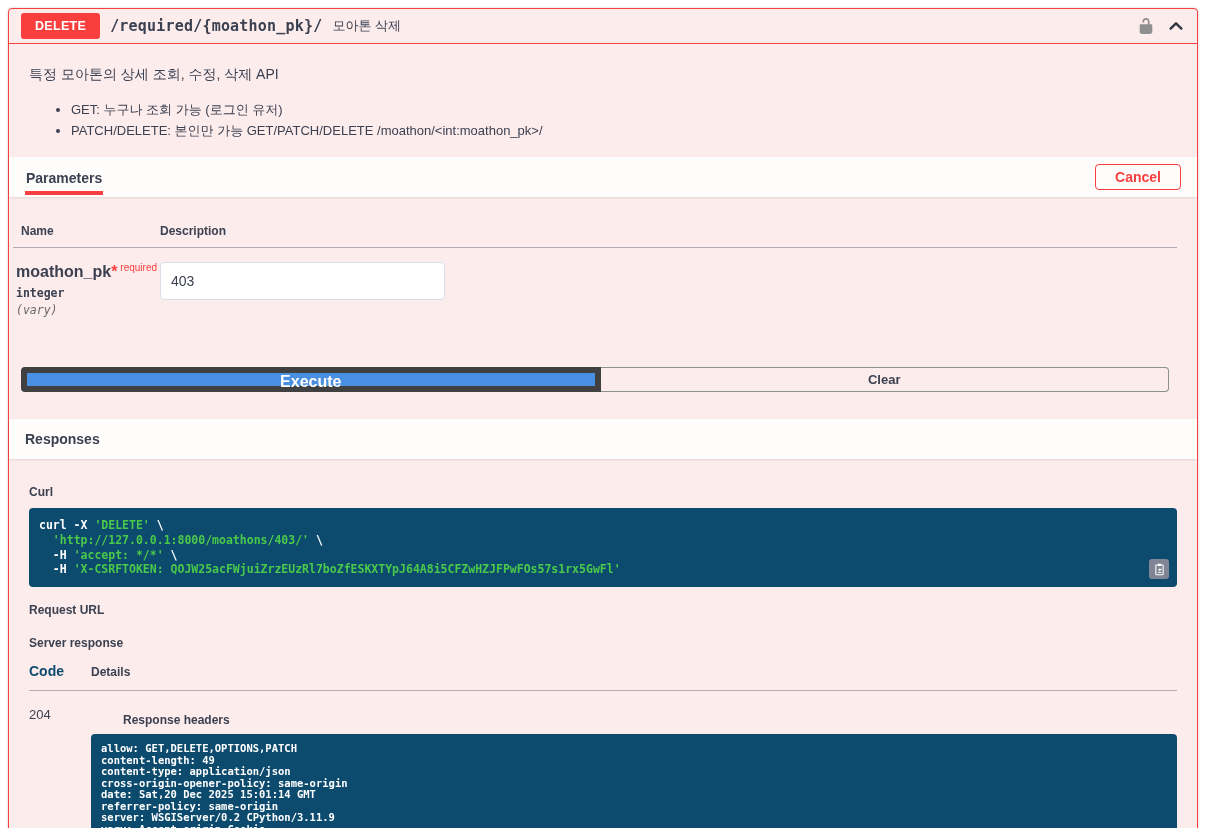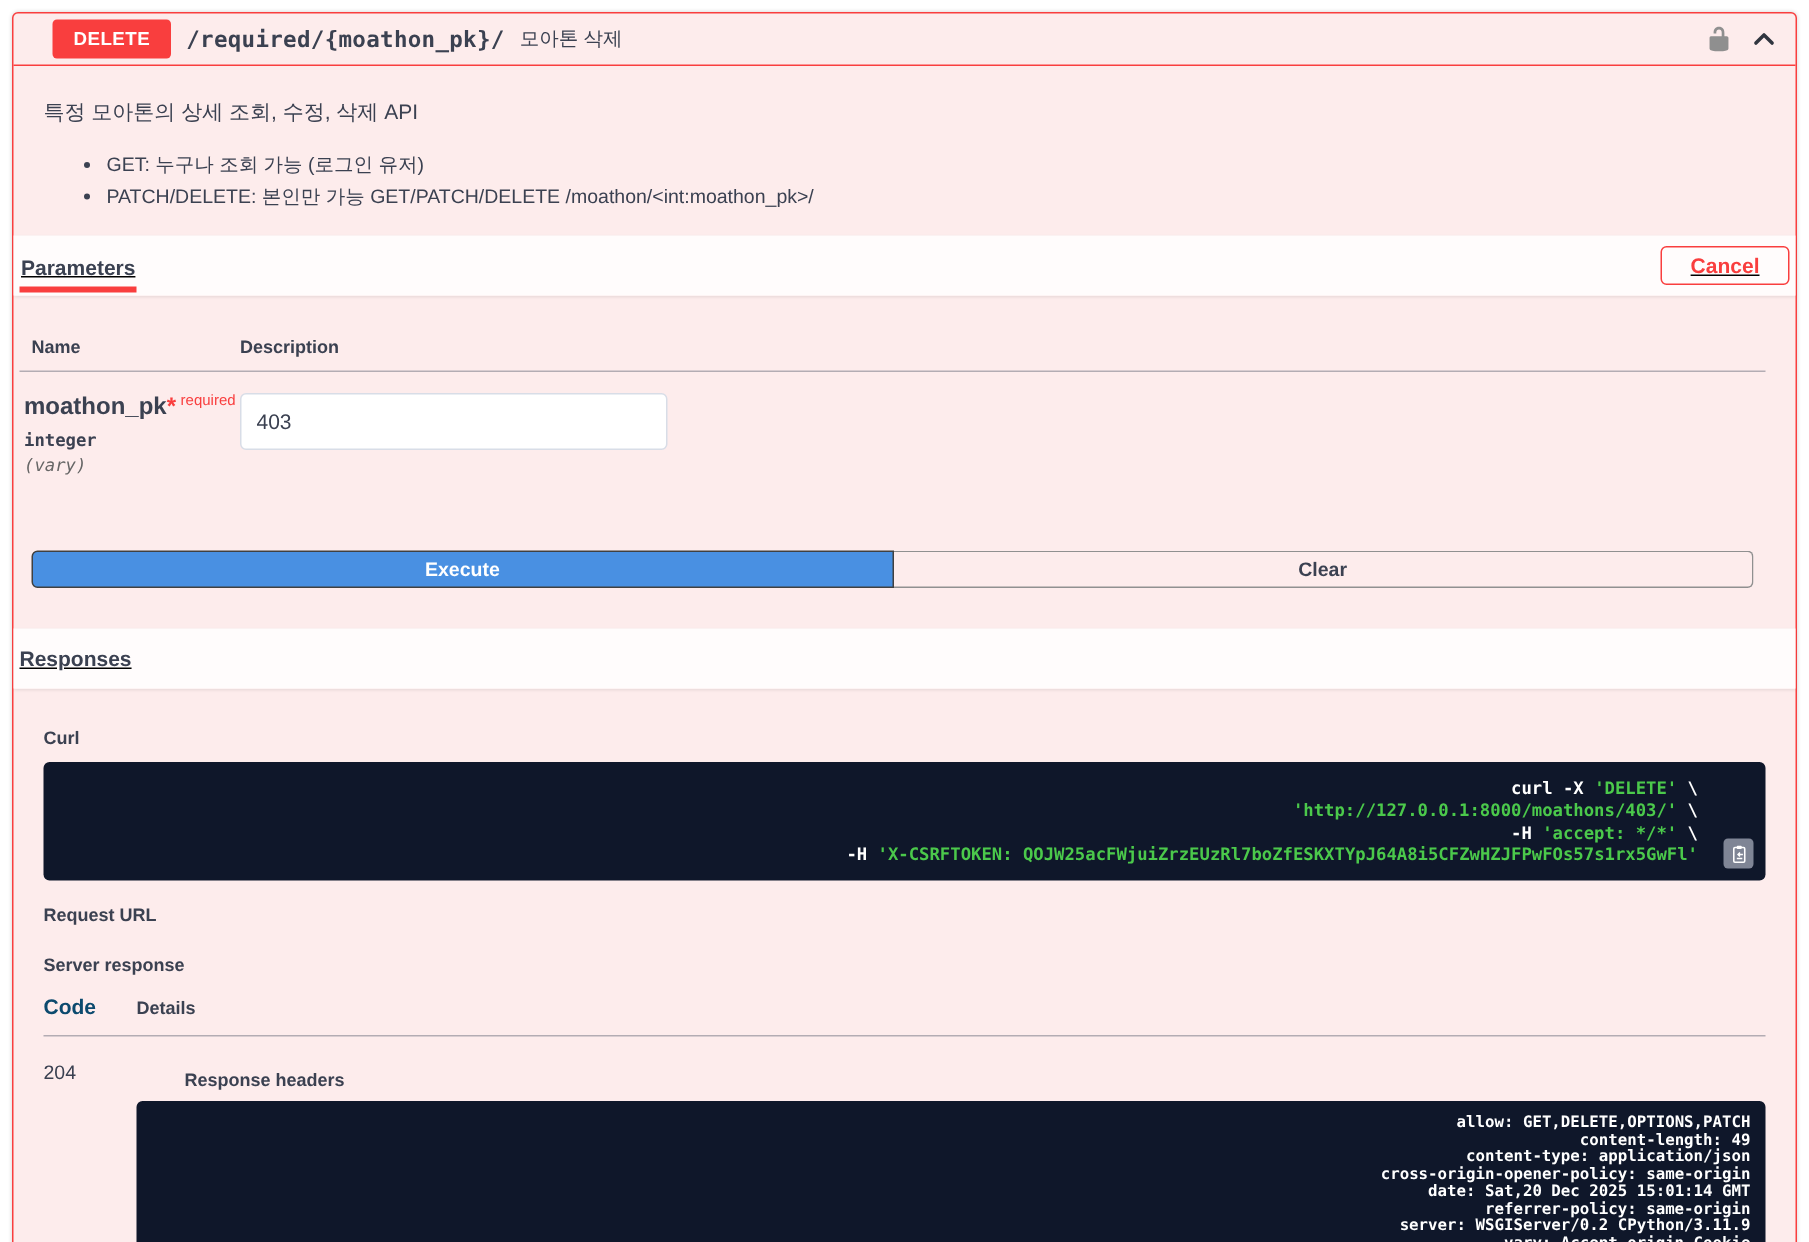--- a/index.html
+++ b/index.html
@@ -6,21 +6,21 @@
   html, body { width: 1206px; height: 828px; overflow: hidden; background: #ffffff;
     font-family: "Liberation Sans", sans-serif; }
   .opblock {
     position: absolute; left: 8px; top: 8px; width: 1190px; min-height: 900px;
     background: #fdecec; border: 1px solid #f93e3e; border-radius: 4px;
     box-shadow: 0 0 3px rgba(0,0,0,.19);
   }
   
   .opblock-summary {
     display: flex; align-items: center; gap: 10px;
-    padding: 4px 12px 4px 26px; height: 35px;
+    padding: 4px 12px 4px 12px; height: 35px;
     border-bottom: 1px solid #f93e3e; cursor: pointer;
   }
   .method-badge {
     background: #f93e3e; color: #fff; font-weight: 700; font-size: 12.5px;
     padding: 6px 14px; border-radius: 3px; letter-spacing: .3px;
     font-family: "Liberation Sans", sans-serif;
   }
   .summary-path {
     font-family: "DejaVu Sans Mono", monospace; font-weight: 700; font-size: 15px;
     color: #3b4151; letter-spacing: .2px;
@@ -29,24 +29,23 @@
   .summary-icons { margin-left: auto; display: flex; align-items: center; gap: 12px; }
   .lock-btn, .arrow-btn { background: none; border: none; cursor: pointer; display: flex; padding: 0; }
   
   .description-wrapper { padding: 22px 20px 14px 20px; color: #3b4151; }
   .description-title { font-size: 14px; }
   .description-wrapper ul { margin: 17px 0 0 0; padding-left: 42px; }
   .description-wrapper li { font-size: 13px; margin-bottom: 3px; color: #3b4151; }
   
   .section-header {
     background: rgba(255,255,255,.85);
-    padding: 0 4px; min-height: 40px;
+    padding: 0 16px; min-height: 40px;
     display: flex; align-items: center; justify-content: space-between;
     box-shadow: 0 1px 2px rgba(0,0,0,.10);
-    text-decoration: underline;
   }
   .tab-item {
     font-size: 14px; font-weight: 700; color: #3b4151;
     padding: 10px 1px 5px 1px; border-bottom: 4px solid #f93e3e; cursor: pointer;
   }
   .section-title { font-size: 14px; font-weight: 700; color: #3b4151; padding: 10px 0; }
   .btn-cancel {
     background: transparent; border: 1.5px solid #f93e3e; color: #f93e3e;
     font-weight: 700; font-size: 14px; padding: 4px 19px; border-radius: 4px; cursor: pointer;
     font-family: "Liberation Sans", sans-serif;
@@ -64,36 +63,36 @@
   .param-type { font-family: "DejaVu Sans Mono", monospace; font-weight: 700; font-size: 11.5px; color: #3b4151; margin-top: 5px; }
   .param-in { font-family: "DejaVu Sans Mono", monospace; font-style: italic; font-size: 11.5px; color: #666; margin-top: 3px; }
   .param-input {
     width: 285px; height: 38px; padding: 8px 10px; font-size: 14px; color: #3b4151;
     border: 1px solid #d8dde7; border-radius: 4px; background: #fff;
     font-family: "Liberation Sans", sans-serif;
   }
   
   .execute-row { display: flex; margin: 50px 8px 0 8px; height: 25px; }
   .btn-execute {
-    flex: 1; background: #4990e2; border: 1px solid #404040; color: #fff;
-    font-weight: 700; font-size: 13px; border-radius: 4px 0 0 4px; cursor: pointer;
+    flex: 1; background: #4990e2; border: 6px solid #404040; color: #fff;
+    font-weight: 700; font-size: 16px; border-radius: 4px 0 0 4px; cursor: pointer;
     font-family: "Liberation Sans", sans-serif;
   }
   .btn-clear {
     flex: 1; background: transparent; border: 1px solid #909090; border-left: none;
     color: #3b4151; font-weight: 700; font-size: 13px; border-radius: 0 4px 4px 0; cursor: pointer;
     font-family: "Liberation Sans", sans-serif;
   }
   .responses-gap { height: 27px; }
   
   .responses-wrapper { padding: 26px 20px 0 20px; color: #3b4151; }
   .block-label { font-size: 12px; font-weight: 700; color: #3b4151; }
   pre.dark-block {
-    background: #0f172a; border-radius: 4px; color: #fff;
-    font-family: "DejaVu Sans Mono", monospace; white-space: pre; overflow: hidden; text-align: right;
+    background: #0c4a6e; border-radius: 4px; color: #fff;
+    font-family: "DejaVu Sans Mono", monospace; white-space: pre; overflow: hidden;
   }
   .curl-block { margin-top: 9px; padding: 10px 45px 10px 10px; font-size: 11.5px; line-height: 1.28; font-weight: 600; position: relative; }
   .curl-block .string { color: #4bc94b; }
   .copy-btn {
     position: absolute; right: 8px; bottom: 8px; width: 20px; height: 20px;
     background: #7f8595; border: none; border-radius: 3px; cursor: pointer;
     display: flex; align-items: center; justify-content: center;
   }
   .request-url-label { margin-top: 16px; }
   .request-url-block { margin-top: 8px; padding: 9px 10px; font-size: 12px; font-weight: 700; line-height: 1.2; }

